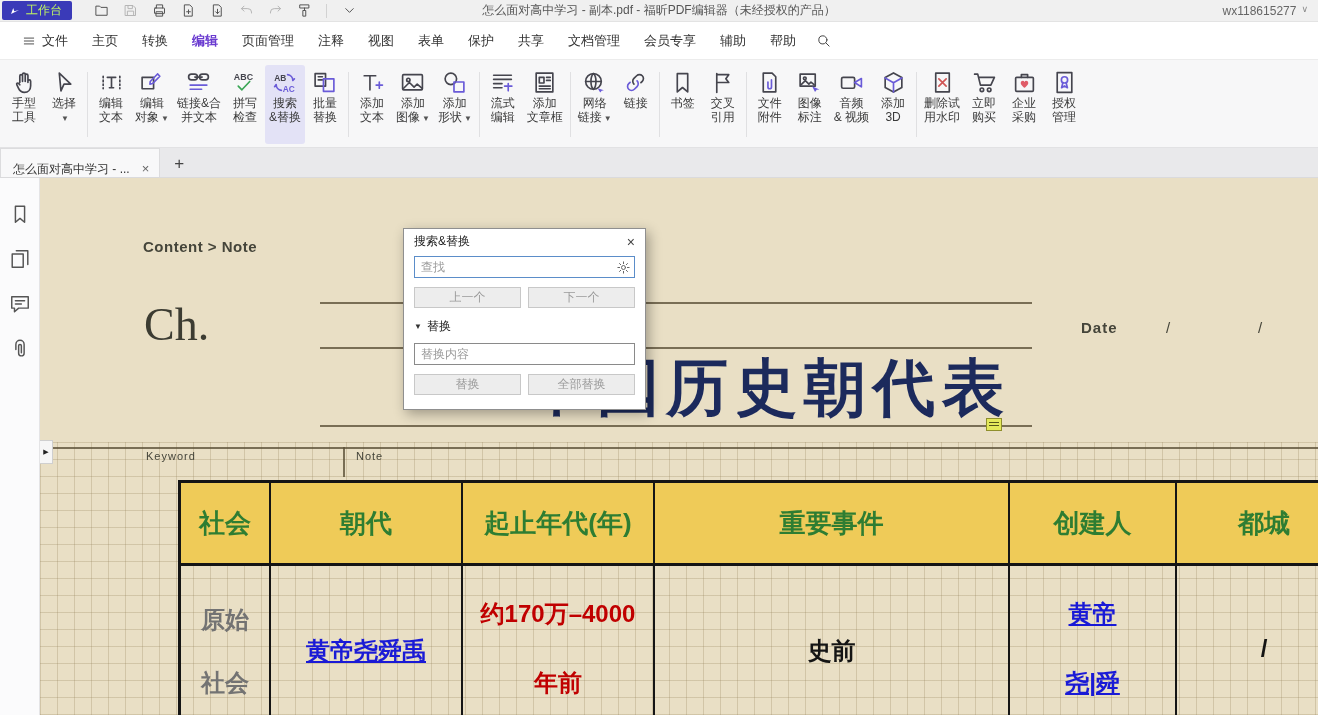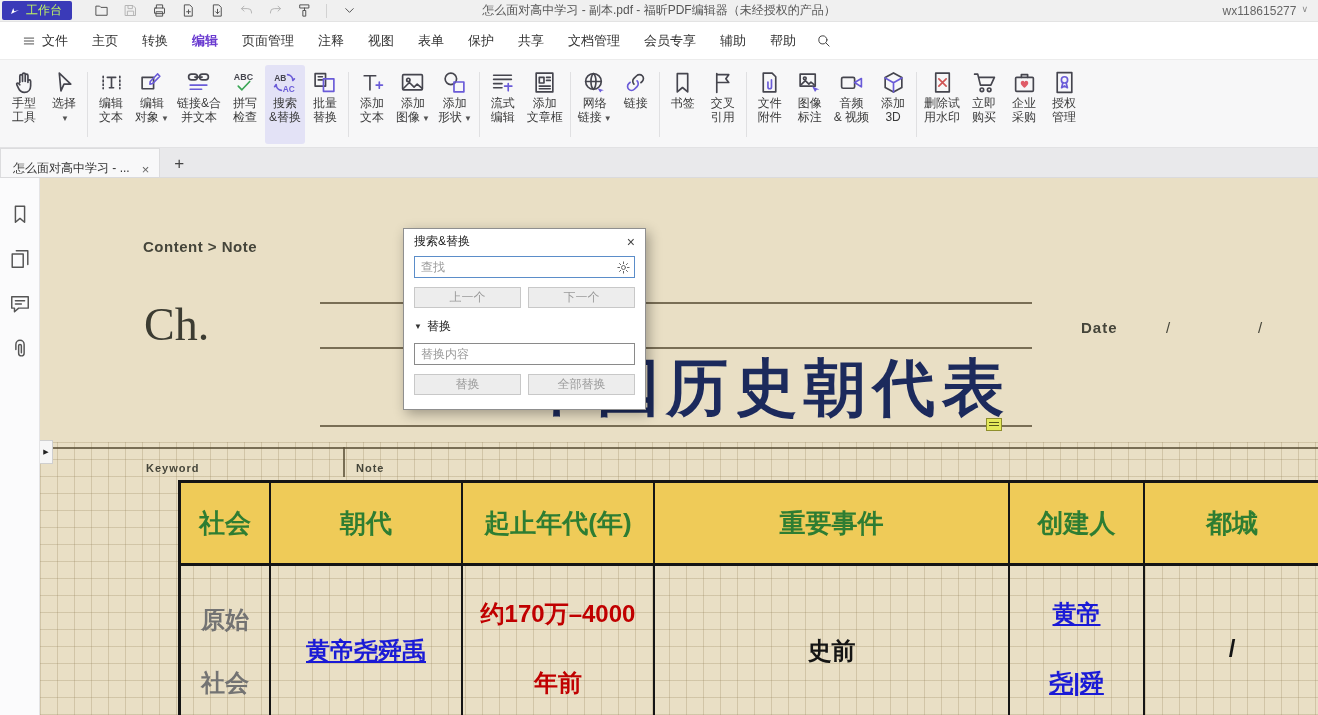--- a/index.html
+++ b/index.html
@@ -41,21 +41,21 @@
   .rb-icon { height:28px; display:flex; align-items:center; color:#45454e; }
   .rb-icon svg { width:25px; height:25px; }
   .rb-label { font-size:12px; line-height:14px; color:#3a3a3a; text-align:center; white-space:nowrap; }
   .rb-caret { font-size:8px; color:#555; margin-left:2px; }
   .rb-divider { width:1px; background:#e0e0e2; margin:7px 3px; }
 
   
   .tabbar { height:30px; background:#e9e9eb; border-bottom:1px solid #dadadc;
     display:flex; align-items:flex-end; }
   .doc-tab { height:29px; background:#f8f8f9; border:1px solid #dcdcde; border-bottom:none;
-    display:flex; align-items:flex-end; gap:12px; padding:5px 10px 0 12px; font-size:12px; color:#333; }
+    display:flex; align-items:flex-start; gap:12px; padding:12px 10px 0 12px; font-size:12px; color:#333; }
   .tab-close { color:#666; font-size:13px; }
   .new-tab { margin-left:14px; margin-bottom:5px; font-size:17px; color:#444; line-height:1; }
 
   
   .main { display:flex; height:537px; position:relative; }
   .sidebar { width:40px; background:#fbfbfc; border-right:1px solid #e4e4e6;
     display:flex; flex-direction:column; align-items:center; padding-top:25px; gap:23px; }
   .sb-item { width:22px; height:22px; color:#555; }
   .sb-item svg { width:22px; height:22px; }
   .panel-handle { position:absolute; left:40px; top:262px; width:13px; height:24px;
@@ -75,33 +75,33 @@
   .ch { position:absolute; left:104px; top:120px; font-family:"Liberation Serif", serif;
     font-size:46px; color:#3c3c32; }
   .date-label { position:absolute; left:1041px; top:141px; font-size:15px; font-weight:bold;
     color:#45453a; letter-spacing:1px; }
   .date-slash { position:absolute; top:141px; font-size:15px; color:#45453a; }
   .big-title { position:absolute; left:488px; top:168px; font-size:62px; font-weight:800;
     color:#1c2a5c; letter-spacing:7px; white-space:nowrap; z-index:2; }
   .note-annot { position:absolute; left:946px; top:240px; width:16px; height:13px;
     background:#e3e85a; border:1px solid #8f8f2c; z-index:3; }
   .note-annot:before { content:""; position:absolute; left:2px; top:3px; width:10px; height:1px; background:#55551a; box-shadow:0 3px 0 #55551a; }
-  .small-label { position:absolute; top:284px; font-size:11px; font-weight:bold;
+  .small-label { position:absolute; top:272px; font-size:11px; font-weight:normal;
     color:#45453a; letter-spacing:1px; }
   .vtick { position:absolute; left:303px; top:269px; width:2px; height:30px; background:#5c5138; opacity:.8; }
 
   
   .dyn-table { position:absolute; left:138px; top:302px; border:3px solid #151515; z-index:2; }
   .t-head { display:flex; background:#efcb58; border-bottom:3px solid #151515; }
   .th { height:80px; display:flex; align-items:center; justify-content:center;
     font-size:26px; font-weight:bold; color:#2e7d32; border-right:2px solid #151515; }
   .th:last-child, .td:last-child { border-right:none; }
   .t-body { display:flex; height:200px; }
   .td { position:relative; border-right:2px solid #151515; }
-  .c1{width:90px}.c2{width:192px}.c3{width:192px}.c4{width:355px}.c5{width:135px}.c6{width:174px}
+  .c1{width:90px}.c2{width:192px}.c3{width:192px}.c4{width:355px}.c5{width:167px}.c6{width:174px}
   .cell-txt { position:absolute; font-size:24px; font-weight:bold; white-space:nowrap; }
   .green { color:#737373; } .red { color:#c00000; } .black { color:#141414; }
   .bluelink { color:#1a1ad6; text-decoration:underline; }
   .ctr { left:50%; transform:translateX(-50%); }
 
   
   .dialog { position:absolute; left:403px; top:228px; width:243px; background:#fff;
     border:1px solid #8f8f8f; box-shadow:3px 4px 12px rgba(0,0,0,.32); z-index:60; font-size:12px; }
   .dlg-header { height:25px; display:flex; align-items:center; padding:0 8px 0 10px; }
   .dlg-title { flex:1; color:#222; }

